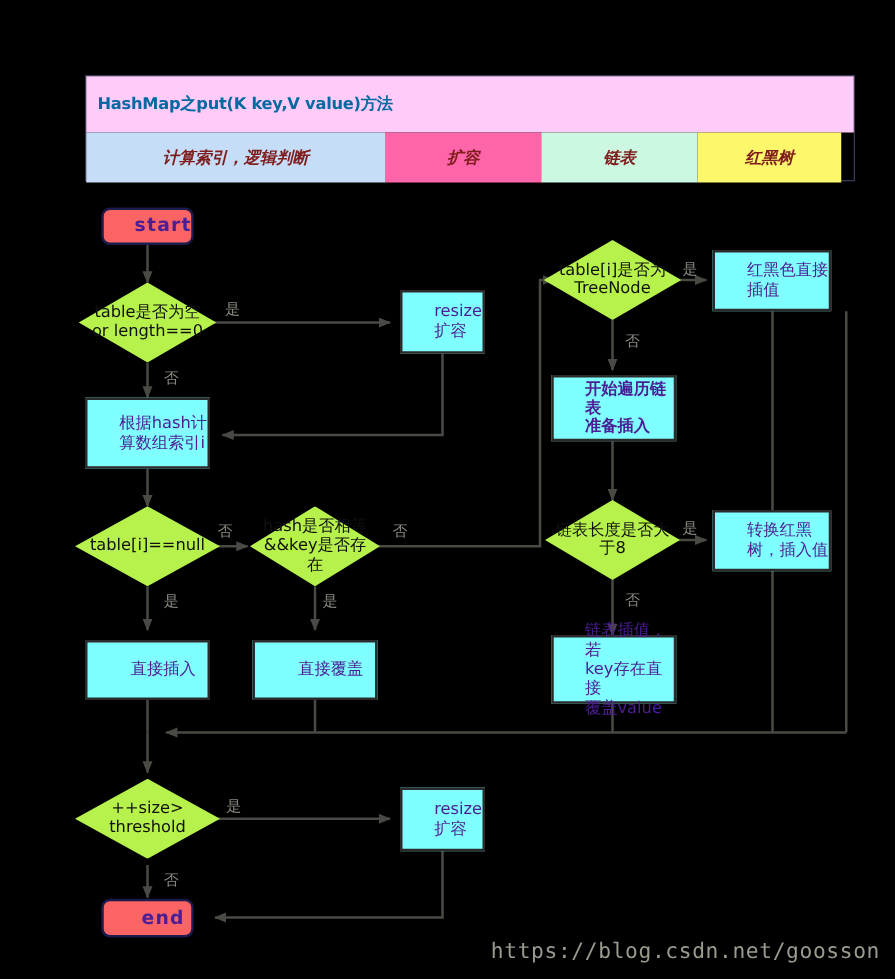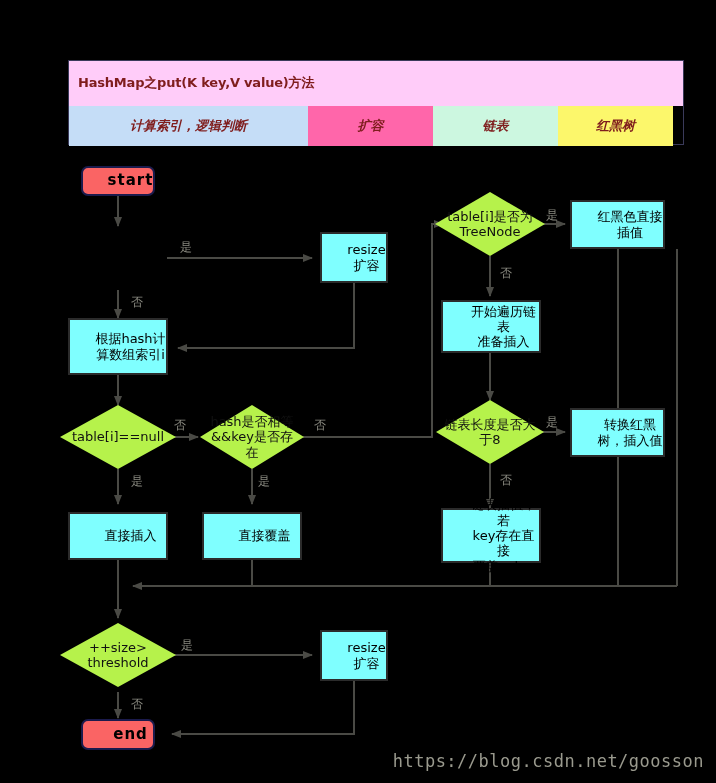--- a/index.html
+++ b/index.html
@@ -34,21 +34,21 @@
     height: 45px;
     background: #FFCCF9;
     box-sizing: border-box;
   }
   .banner-title span {
     position: absolute;
     left: 9px;
     top: 13px;
     font-size: 13px;
     font-weight: bold;
-    color: #7f1d1d;
+    color: #0369a1;
     letter-spacing: -0.2px;
   }
   .banner-cells {
     position: absolute;
     left: 0;
     top: 45px;
     width: 100%;
     height: 40px;
     display: flex;
   }
@@ -68,22 +68,22 @@
   .cell-2 { width: 125px; background: #CCF7E0; }
   .cell-3 { width: 115px; background: #FCF76B; }
 
   
   .node {
     position: absolute;
     box-sizing: border-box;
     display: flex;
     align-items: center;
     justify-content: center;
-    text-align: center;
-    color: #000000;
+    text-align: left;
+    color: #4c1d95;
     line-height: 1.18;
     padding-left: 25px;
   }
   .terminator {
     background: #FA6464;
     border: 2px solid #1b1b4d;
     border-radius: 7px;
     font-size: 15px;
     font-weight: bold;
     letter-spacing: 1px;
@@ -223,20 +223,25 @@
   <div class="edge-label" style="left:258px; top:473px;">是</div>
   <div class="edge-label" style="left:546px; top:207px;">是</div>
   <div class="edge-label" style="left:500px; top:265px;">否</div>
   <div class="edge-label" style="left:546px; top:414px;">是</div>
   <div class="edge-label" style="left:500px; top:472px;">否</div>
   <div class="edge-label" style="left:181px; top:637px;">是</div>
   <div class="edge-label" style="left:131px; top:696px;">否</div>
 
   <div class="node terminator" style="left:81px; top:166px; width:74px; height:30px;">start</div>
 
+  <div class="decision-wrap" style="left:63px; top:226px; width:110px; height:64px;">
+    <div class="decision-shape"></div>
+    <div class="decision-text">table是否为空
+or length==0</div>
+  </div>
 
   <div class="node process" style="left:320px; top:232px; width:68px; height:51px;">
     <span style="white-space:pre-line;">resize
 扩容</span>
   </div>
 
   <div class="node process" style="left:68px; top:318px; width:100px; height:57px;">
     <span style="white-space:pre-line;">根据hash计
 算数组索引i</span>
   </div>
@@ -266,21 +271,21 @@
     <div class="decision-text">table[i]是否为
 TreeNode</div>
   </div>
 
   <div class="node process" style="left:570px; top:200px; width:95px; height:49px;">
     <span style="white-space:pre-line;">红黑色直接
 插值</span>
   </div>
 
   <div class="node process" style="left:441px; top:300px; width:100px; height:53px;">
-    <span style="white-space:pre-line;">开始遍历链表
+    <span style="white-space:pre-line;font-weight:bold;">开始遍历链表
 准备插入</span>
   </div>
 
   <div class="decision-wrap" style="left:436px; top:400px; width:108px; height:64px;">
     <div class="decision-shape"></div>
     <div class="decision-text">链表长度是否大
 于8</div>
   </div>
 
   <div class="node process" style="left:441px; top:508px; width:100px; height:55px;">

